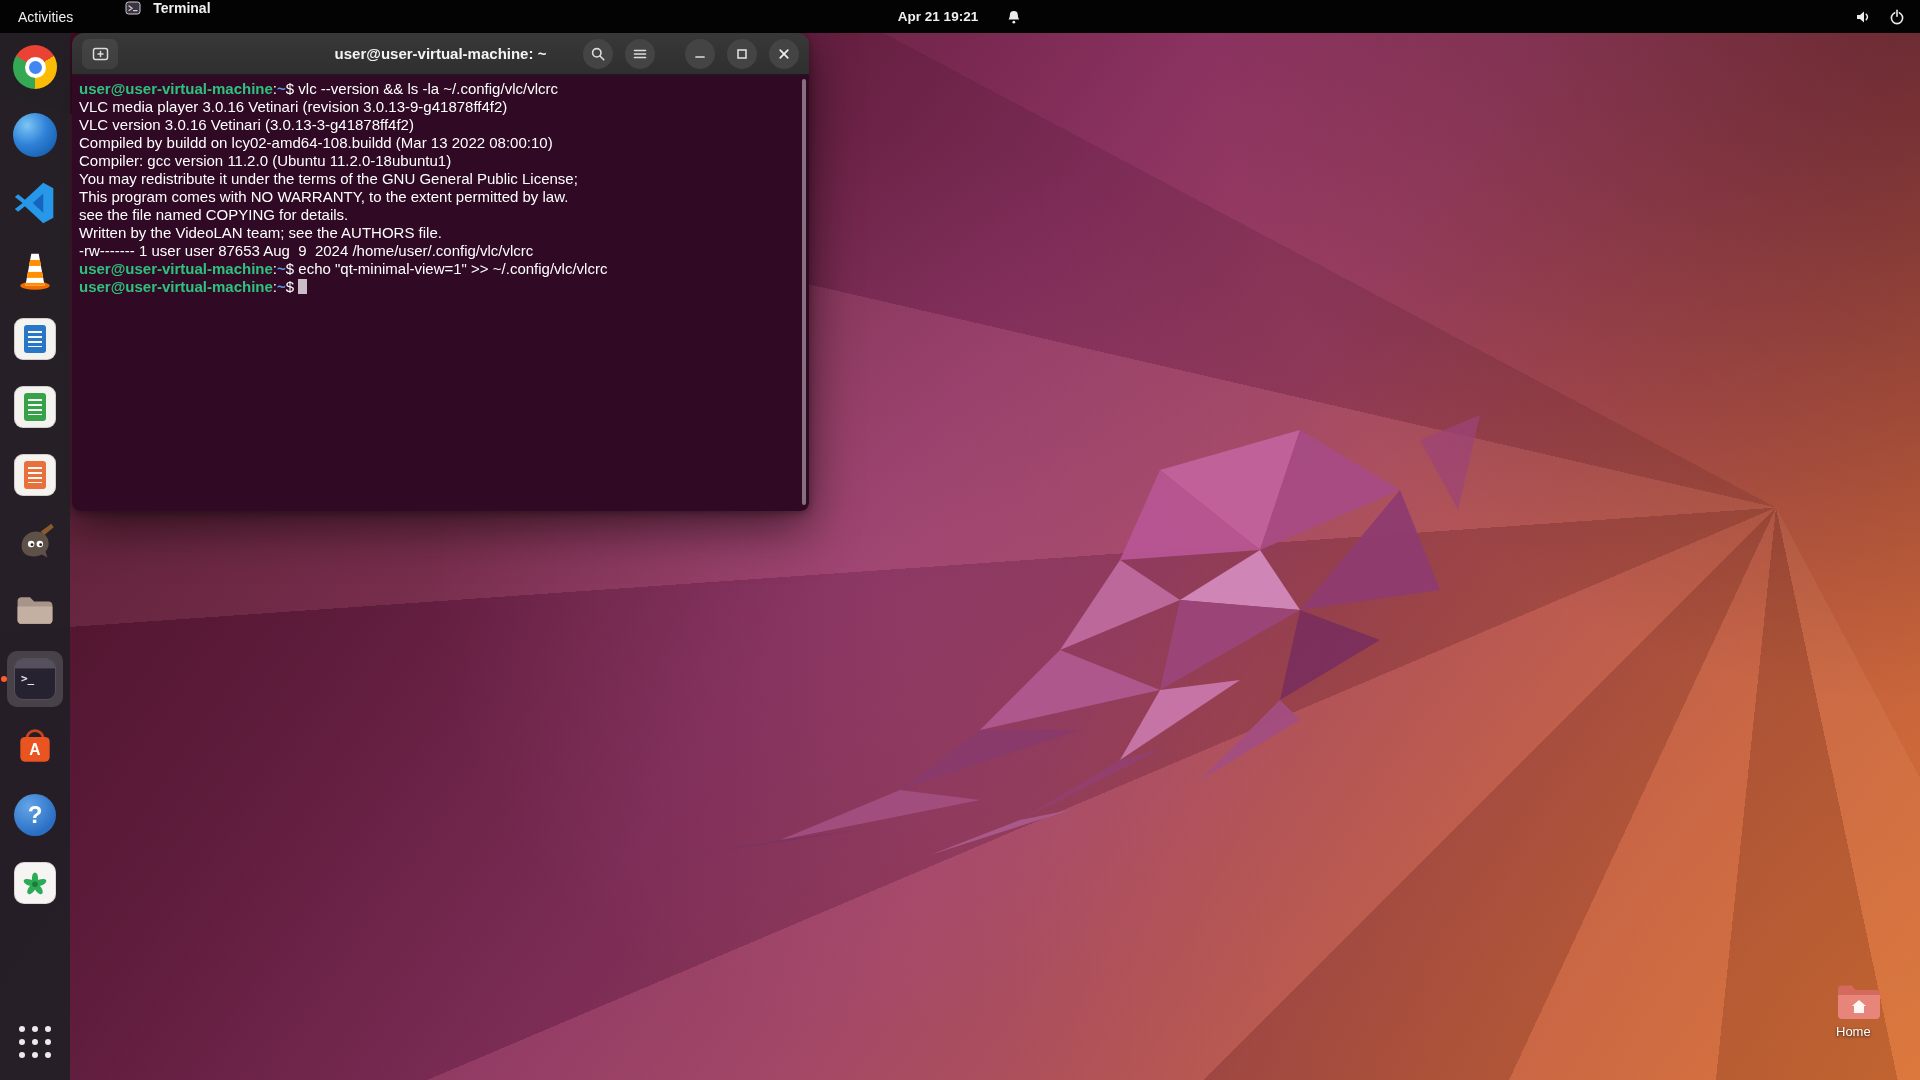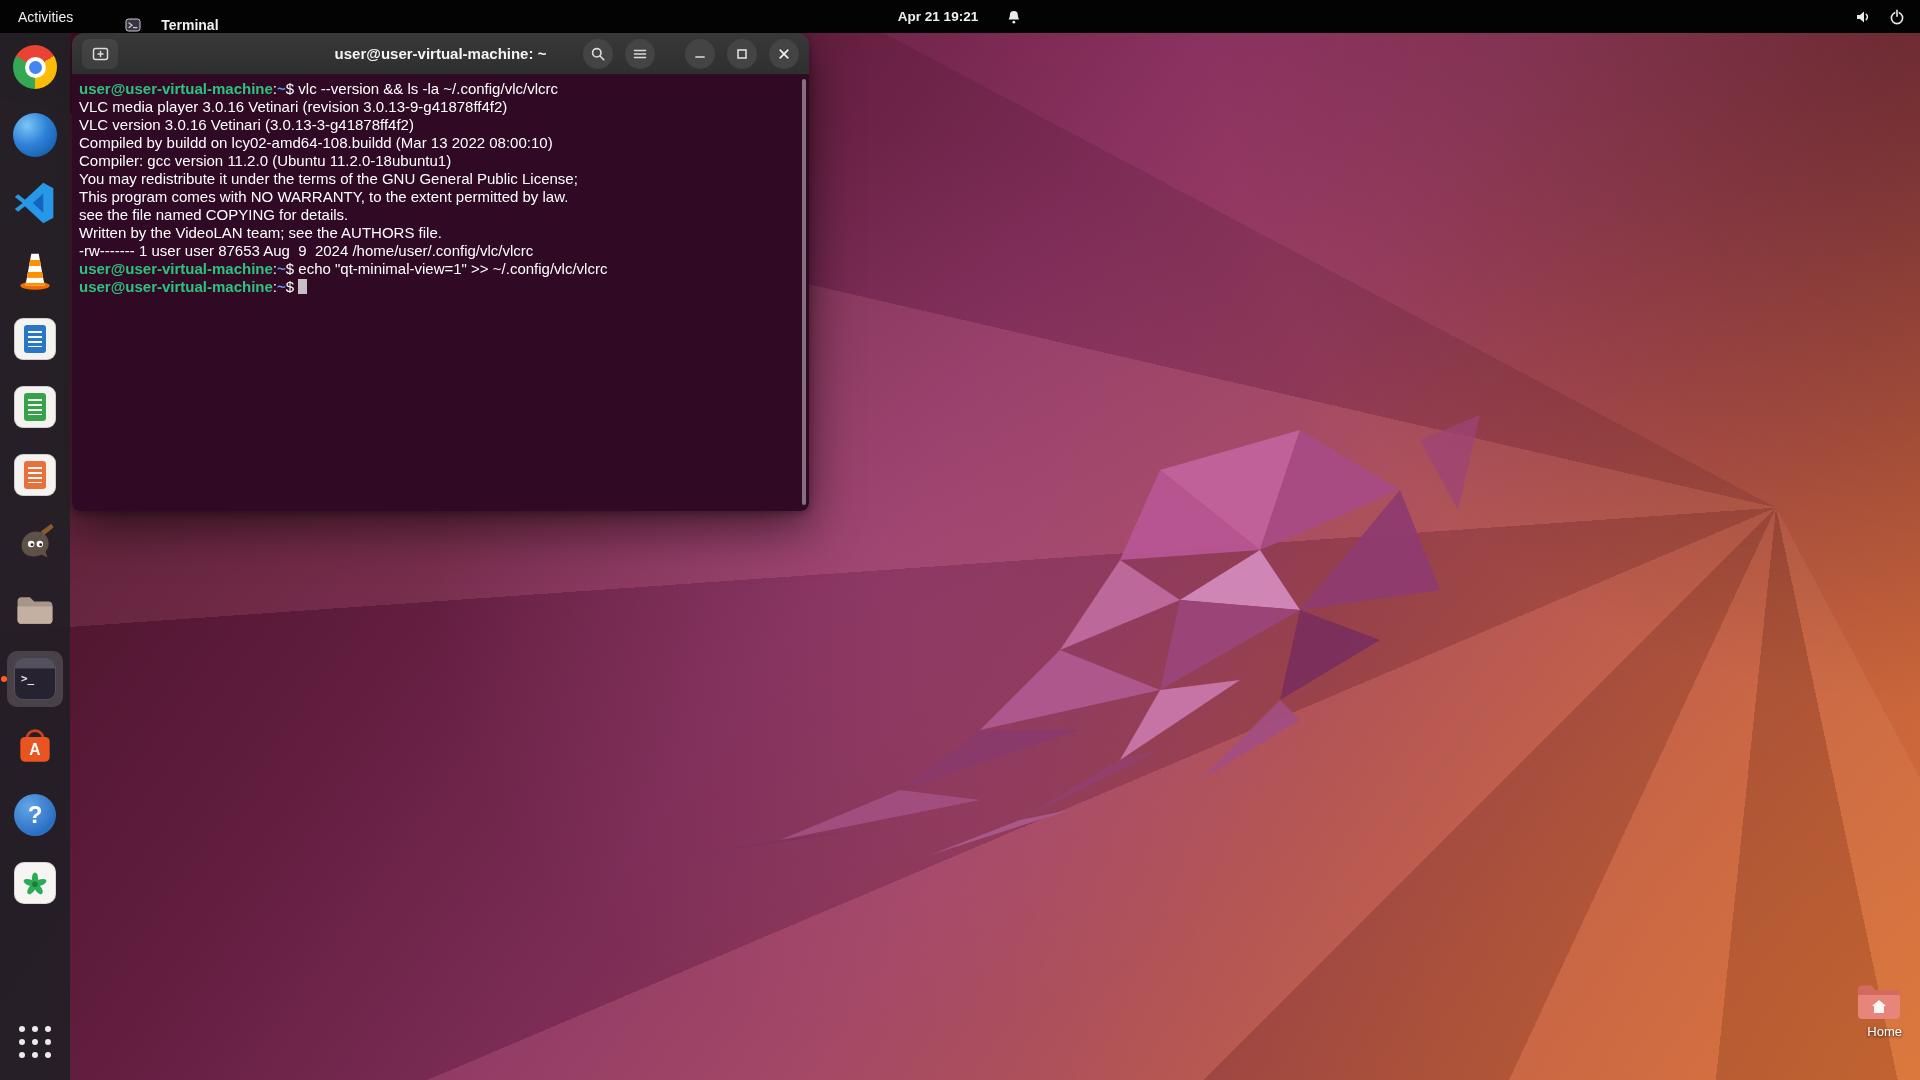--- a/index.html
+++ b/index.html
@@ -29,21 +29,21 @@
       linear-gradient(125deg,#451126 0%,#551631 14%,#6b2144 30%,#8a3260 46%,#9c3f62 58%,#aa4a50 70%,#bc5a3e 84%,#cd6a33 100%);
   }
   .jelly{position:absolute;left:600px;top:400px;width:900px;height:470px;z-index:1;opacity:.95;pointer-events:none}
 
   
   .topbar{
     position:absolute;top:0;left:0;right:0;height:33px;background:#030303;color:#f1f0f1;
     display:flex;align-items:center;font-size:14px;z-index:50;
   }
   .activities{padding:1px 18px;height:100%;display:flex;align-items:center;cursor:pointer}
-  .app-indicator{display:flex;align-items:flex-end;gap:20px;margin-left:26px;font-weight:600;height:100%;padding:0 8px;cursor:pointer}
+  .app-indicator{display:flex;align-items:flex-start;gap:12px;margin-left:26px;font-weight:600;height:100%;padding:0 8px;cursor:pointer}
   .center-group{position:absolute;left:50%;top:0;transform:translateX(-50%);height:100%;display:flex;align-items:center;gap:28px;cursor:pointer}
   .clock{font-weight:600;font-size:13.5px;white-space:nowrap}
   .status-group{margin-left:auto;display:flex;align-items:center;gap:16px;padding-right:14px;height:100%;cursor:pointer}
 
   
   .dock{
     position:absolute;top:33px;left:0;bottom:0;width:70px;background:rgba(34,31,38,.93);
     display:flex;flex-direction:column;align-items:center;padding:6px 0 10px;z-index:40;box-sizing:border-box;
   }
   .dock-item{width:56px;height:56px;margin-bottom:12px;display:flex;align-items:center;justify-content:center;position:relative;border-radius:10px;cursor:pointer;flex:0 0 auto}
@@ -86,21 +86,21 @@
     padding:5px 10px 0 7px;cursor:text;
     font-family:Liberation Sans, sans-serif;font-size:15px;line-height:18px;color:#fff;
   }
   .tline{white-space:pre}
   .p-user{color:#2ec27e;font-weight:700}
   .p-path{color:#5b9bf8;font-weight:700}
   .cursor{display:inline-block;width:9px;height:15px;background:#c9bec6;vertical-align:-2px}
   .scrollbar{position:absolute;top:46px;right:3px;bottom:6px;width:4px;border-radius:2px;background:rgba(205,195,202,.55);cursor:pointer}
 
   
-  .home-shortcut{position:absolute;left:1836px;top:983px;width:66px;display:flex;flex-direction:column;align-items:flex-end;gap:3px;cursor:pointer;z-index:10}
+  .home-shortcut{position:absolute;left:1836px;top:983px;width:66px;display:flex;flex-direction:column;align-items:flex-start;gap:3px;cursor:pointer;z-index:10}
   .home-label{font-size:13px;color:#fff;text-shadow:0 1px 3px rgba(0,0,0,.8)}
 </style>
 </head>
 <body>
 
 <div class="wallpaper"></div>
 <svg class="jelly" viewBox="0 0 900 470">
   <polygon points="560,70 700,30 660,150" fill="#c2639c"></polygon>
   <polygon points="700,30 800,90 660,150" fill="#a84b85"></polygon>
   <polygon points="800,90 840,190 700,210" fill="#8f3b70"></polygon>

